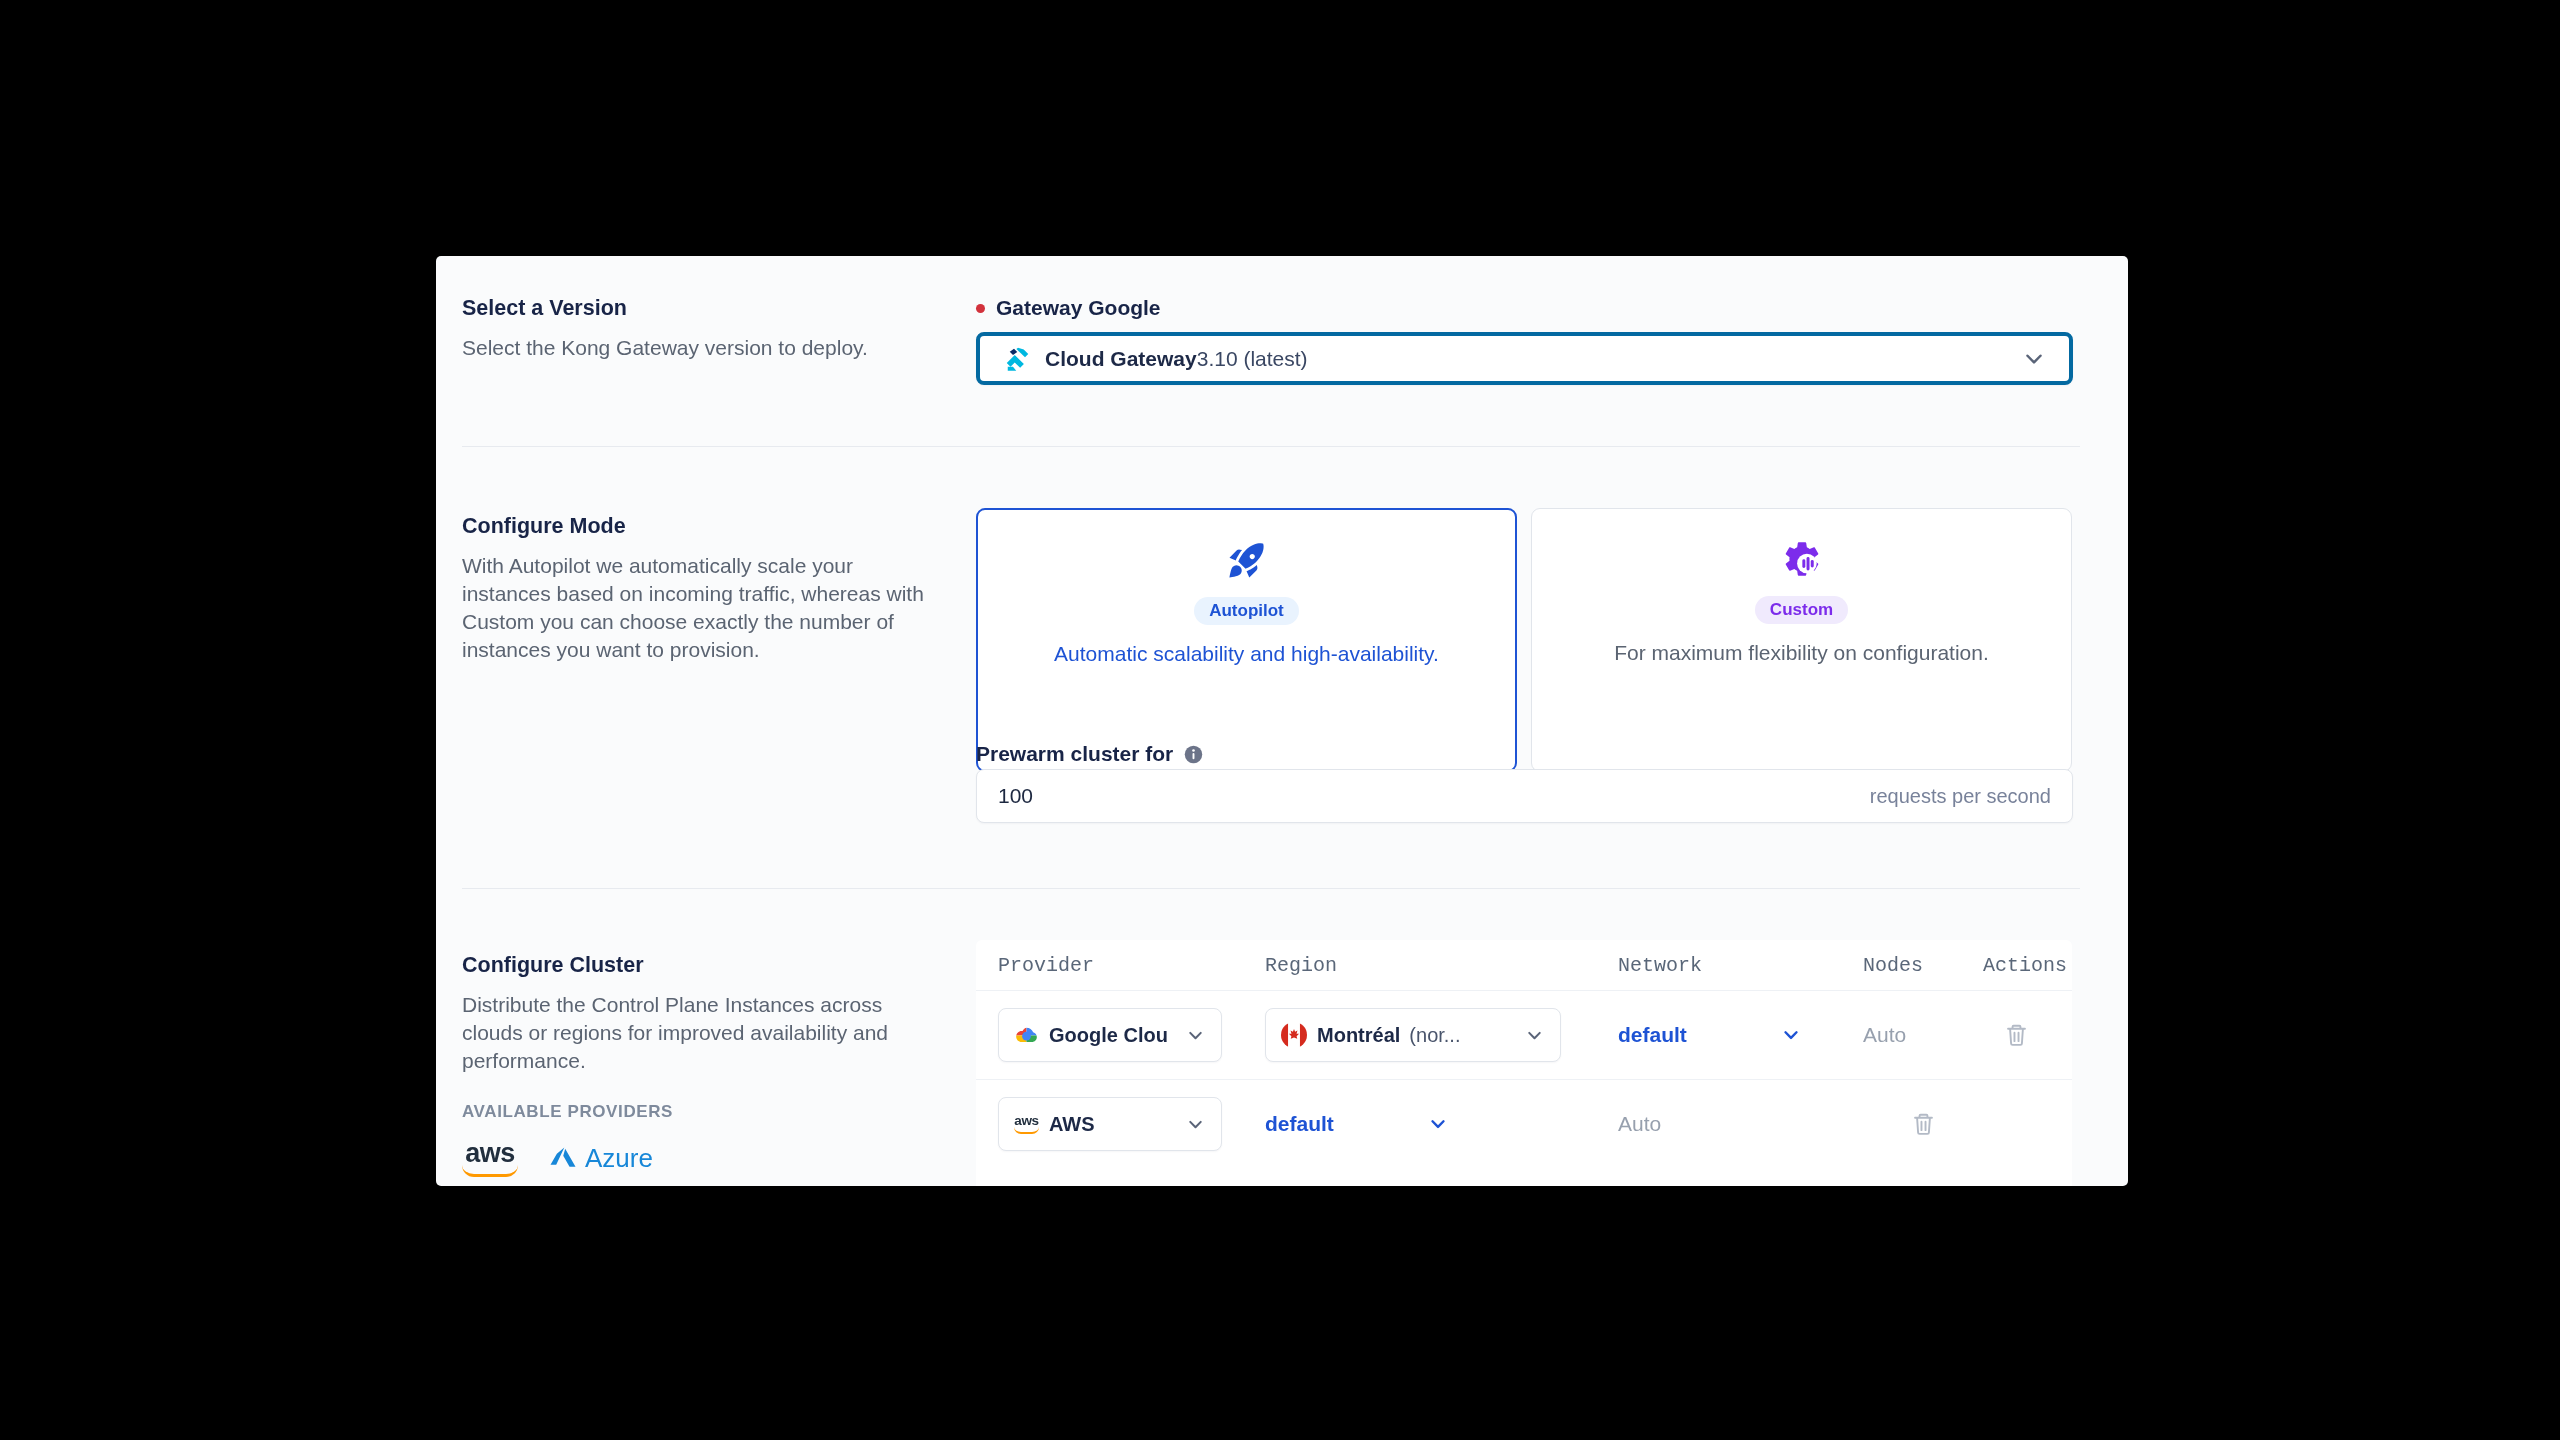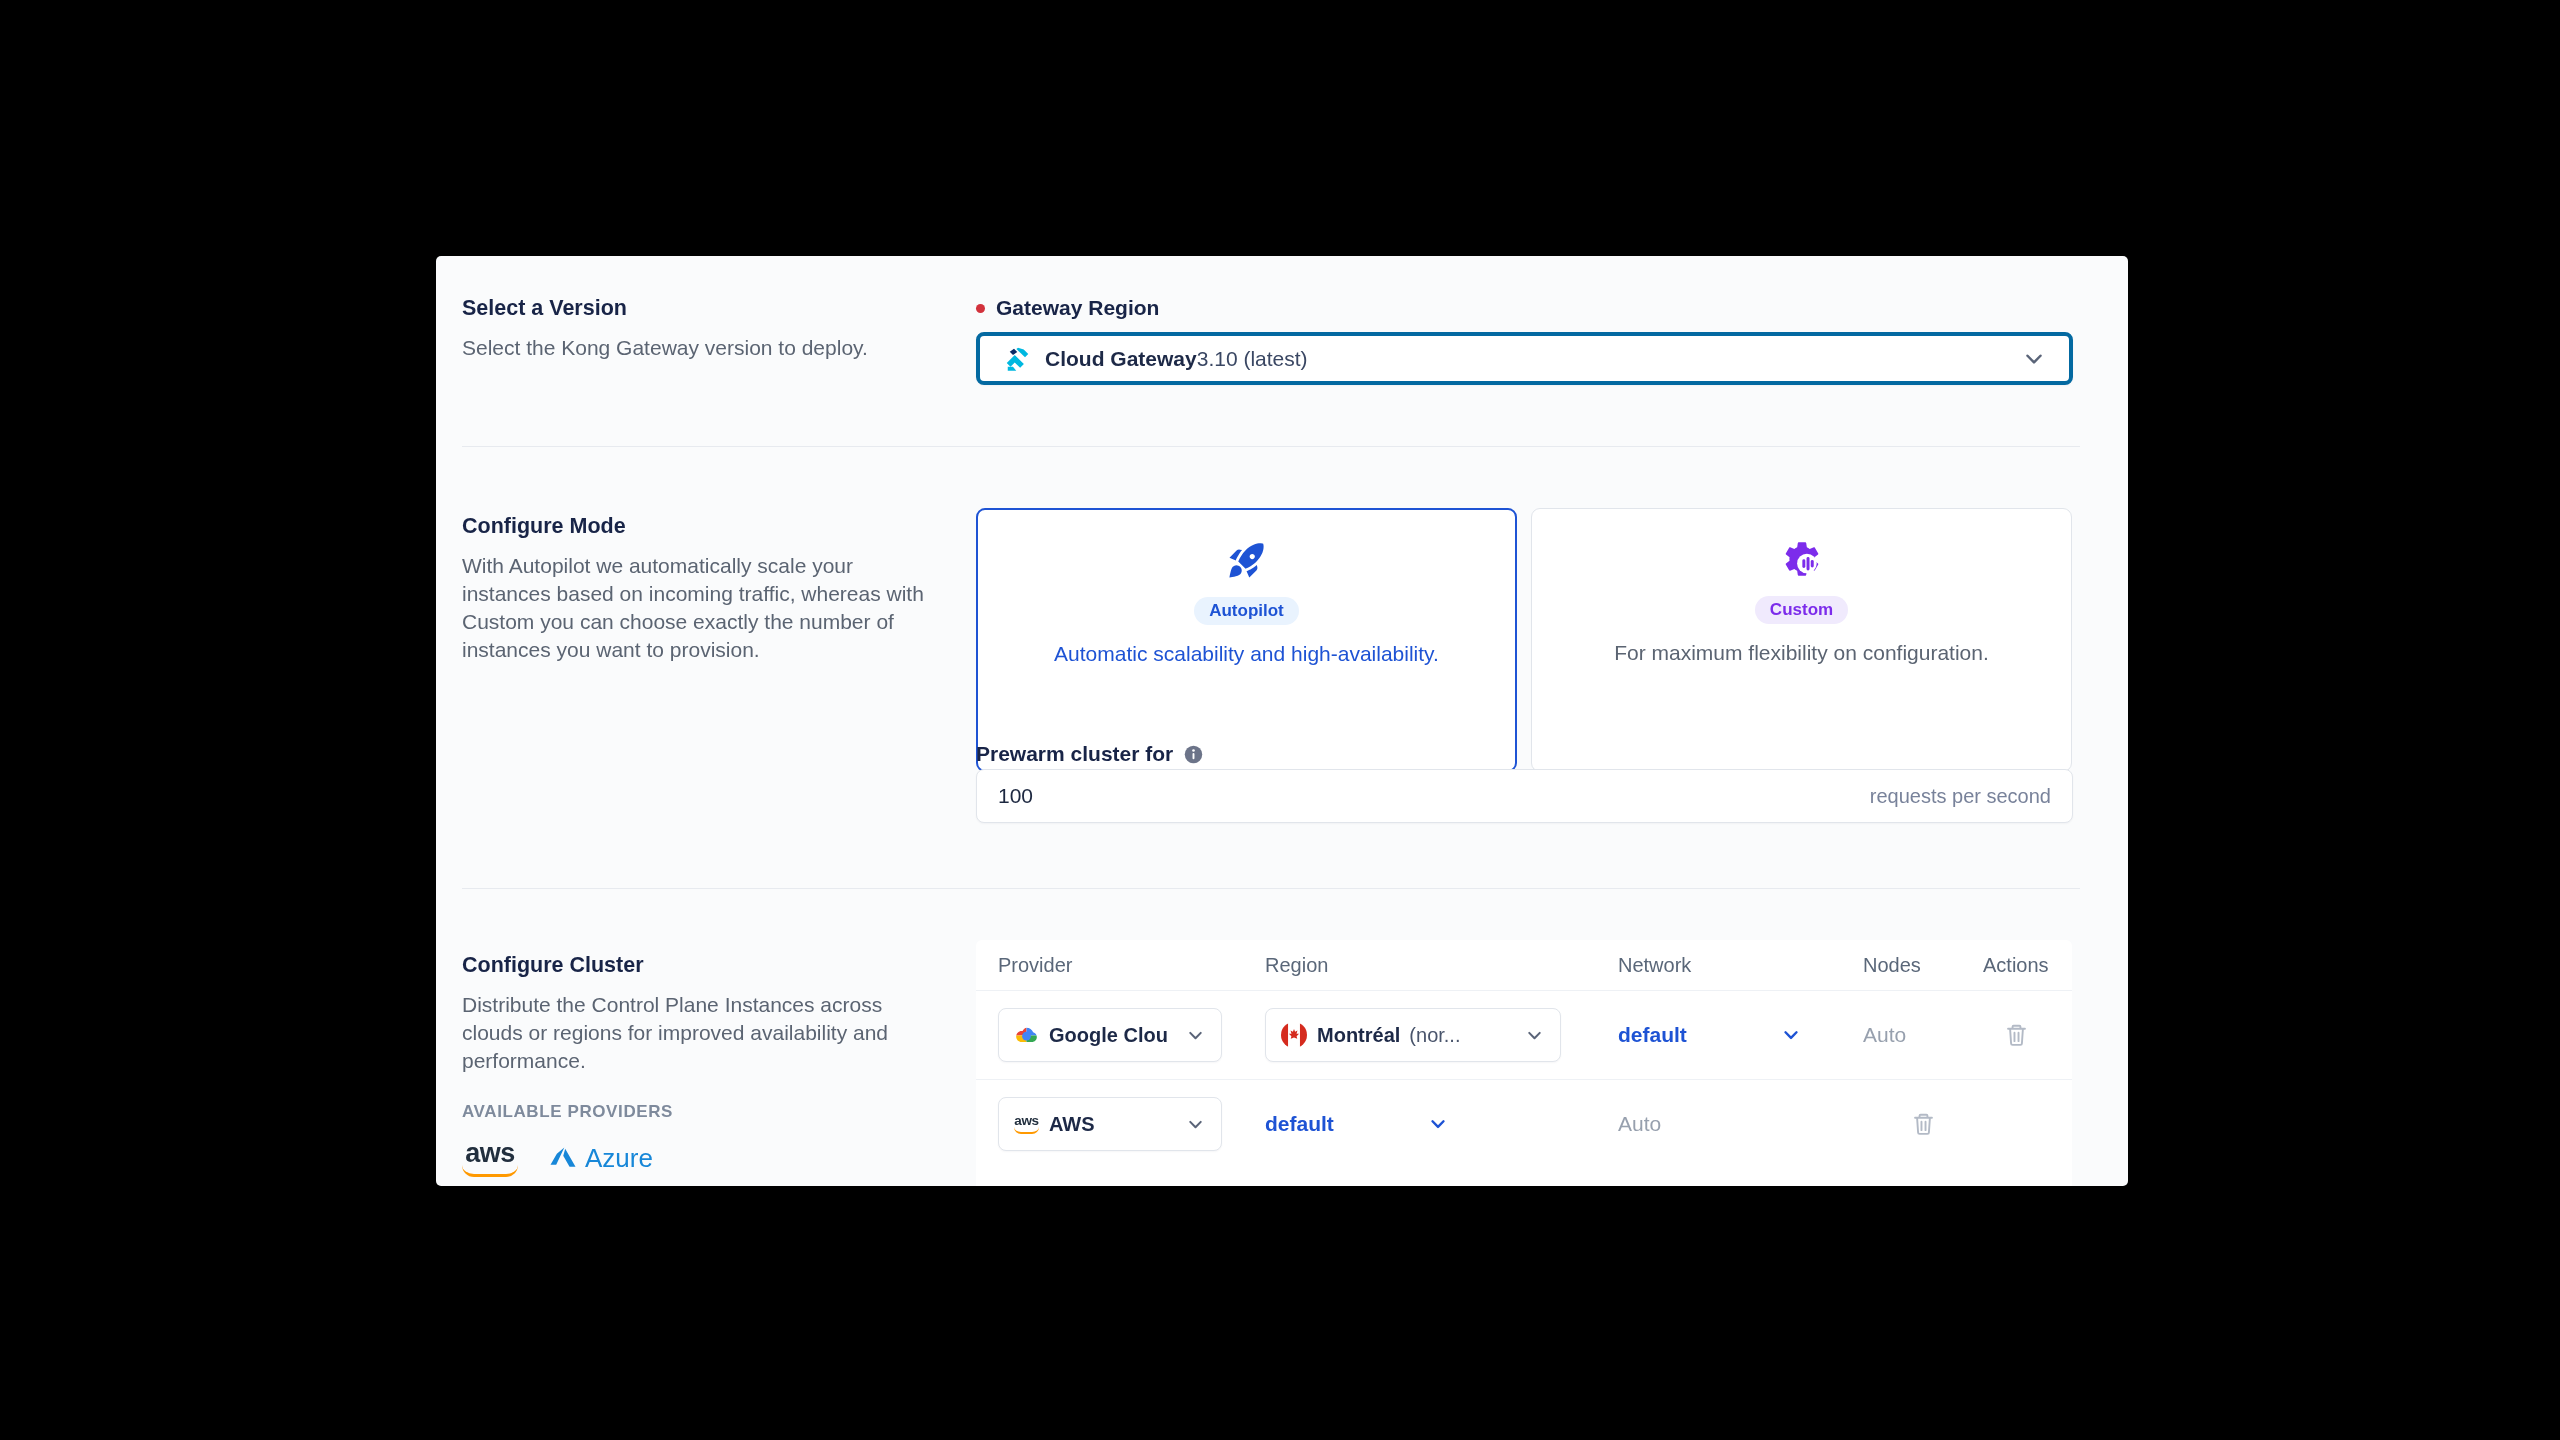--- a/index.html
+++ b/index.html
@@ -54,21 +54,21 @@
   .azure-word{font-size:26px;color:#1787d8;}
   .aws-mini{display:flex;flex-direction:column;align-items:center;line-height:1;flex:none;}
   .aws-mini .aws-word{font-size:13.5px;letter-spacing:-.3px;}
   .aws-mini .aws-swoosh{width:25px;height:5px;border-bottom:2px solid #ff9900;border-radius:0 0 12px 12px;margin-top:-1px;}
 
   .table{position:absolute;left:540px;top:684px;width:1096px;height:246px;background:#fff;
     border-radius:6px 6px 0 0;}
   .t-header,.t-row{display:grid;grid-template-columns:267px 353px 245px 120px 1fr;
     align-items:center;padding:0 22px;}
   .t-header{height:50px;border-bottom:1px solid #eef1f5;}
-  .t-header span{font-size:20px;color:#5a6779;}
+  .t-header span{font-size:20px;color:#5a6779;font-family:Liberation Mono, monospace;}
   .t-row{height:88px;}
   .t-row + .t-row{border-top:1px solid #eef1f5;}
   .row-select{height:54px;background:#fff;border:1px solid #e1e5eb;border-radius:8px;
     box-sizing:border-box;display:flex;align-items:center;padding:0 15px;cursor:pointer;
     box-shadow:0 1px 2px rgba(16,24,40,.04);}
   .prov-select{width:224px;}
   .reg-select{width:296px;}
   .sel-name{font-size:20px;font-weight:700;color:#1d2947;margin-left:10px;white-space:nowrap;overflow:hidden;}
   .prov-name{max-width:119px;}
   .reg-code{font-size:20px;color:#49546b;margin-left:9px;white-space:nowrap;}
@@ -158,21 +158,21 @@
 
 <div class="panel">
 
   <div class="left-col" style="top:38px">
     <h3 class="sec-title">Select a Version</h3>
     <p class="sec-desc">Select the Kong Gateway version to deploy.</p>
   </div>
 
   <div class="field-label-row">
     <span class="req-dot"></span>
-    <span class="field-label">Gateway Region</span>
+    <span class="field-label">Gateway Google</span>
   </div>
 
   <div class="select-box gw-select">
     <svg width="30" height="30" viewBox="0 0 24 24">
         <use href="#i-kong"></use>
       </svg>
     <span class="gw-name">Cloud Gateway</span>
     <span class="gw-ver">3.10 (latest)</span>
     <svg class="chev" width="26" height="26" viewBox="0 0 24 24">
         <use href="#i-chevron"></use>

